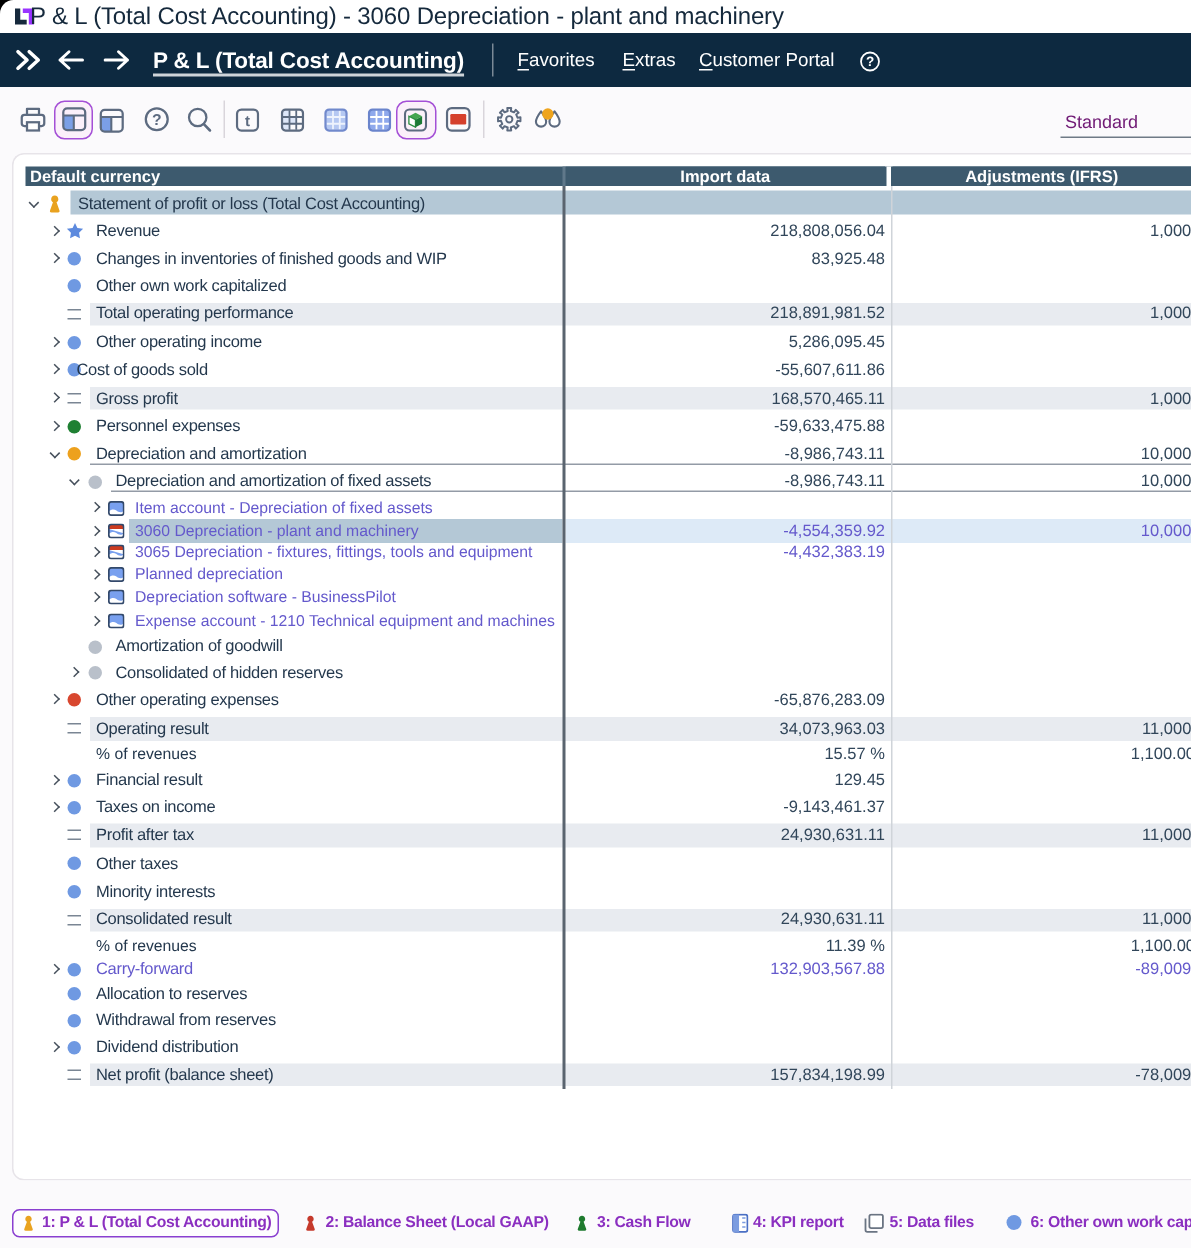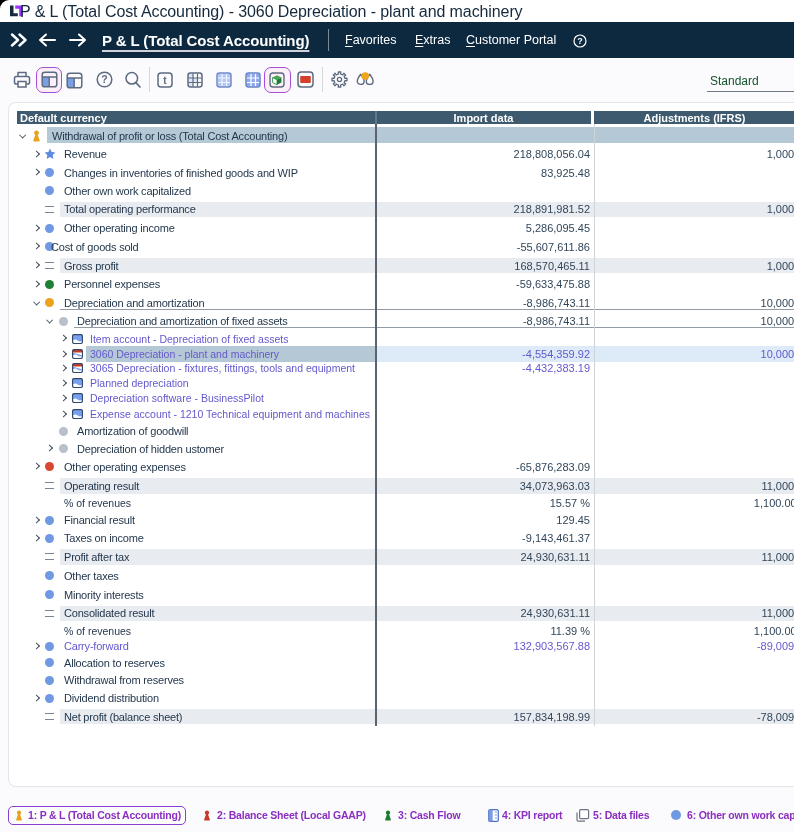--- a/index.html
+++ b/index.html
@@ -116,34 +116,34 @@
 <div class="tsep" style="left:322px"></div>
 <svg class="abs" style="left:330.5px;top:71px" width="17" height="17" viewBox="0 0 17 17">
       <path d="M15.98 7.18 L15.98 9.82 L14.01 9.52 L13.12 11.67 L14.73 12.86 L12.86 14.73 L11.67 13.12 L9.52 14.01 L9.82 15.98 L7.18 15.98 L7.48 14.01 L5.33 13.12 L4.14 14.73 L2.27 12.86 L3.88 11.67 L2.99 9.52 L1.02 9.82 L1.02 7.18 L2.99 7.48 L3.88 5.33 L2.27 4.14 L4.14 2.27 L5.33 3.88 L7.48 2.99 L7.18 1.02 L9.82 1.02 L9.52 2.99 L11.67 3.88 L12.86 2.27 L14.73 4.14 L13.12 5.33 L14.01 7.48 Z" stroke="#5d6b80" stroke-width="1.3" fill="none" stroke-linejoin="round"></path>
       <circle cx="8.5" cy="8.5" r="2.1" stroke="#5d6b80" stroke-width="1.3" fill="none"></circle>
     </svg>
 <svg class="abs" style="left:355px;top:71px" width="21" height="19" viewBox="0 0 21 19">
       <path d="M5.7 3.2 C3.4 6.2 2.3 8.3 2.3 10.2 A3.4 3.2 0 0 0 9.1 10.2 C9.1 8.3 8 6.2 5.7 3.2 Z" stroke="#5d6b80" stroke-width="1.4" fill="#fff" stroke-linejoin="round"></path>
       <path d="M14.7 3.2 C12.4 6.2 11.3 8.3 11.3 10.2 A3.4 3.2 0 0 0 18.1 10.2 C18.1 8.3 17 6.2 14.7 3.2 Z" stroke="#5d6b80" stroke-width="1.4" fill="#fff" stroke-linejoin="round"></path>
       <circle cx="10.2" cy="5" r="3.8" fill="#efa51e"></circle>
     </svg>
-<div class="abs" style="left:710px;top:74px;height:14px;line-height:14px;font-size:12px;color:#14532d">Standard</div>
+<div class="abs" style="left:710px;top:74px;height:14px;line-height:14px;font-size:12px;color:#701a75">Standard</div>
 <div class="abs" style="left:707px;top:90.5px;width:87px;height:1px;background:#6f7a86"></div>
 <div id="panel"></div>
 <div class="hdr" style="left:17px;width:777px;padding-left:3px">Default currency</div>
 <div class="hdr" style="left:377px;width:213px;text-align:center">Import data</div>
 <div class="hdr" style="left:595px;width:199px;text-align:center">Adjustments (IFRS)</div>
 <div class="abs" style="left:590.5px;top:110.5px;width:3.5px;height:13.5px;background:#fff"></div>
 <div class="row" style="top:126.5px;height:18.5px">
       <div class="band" style="left:47px;right:0;background:#b4c8d6;margin-top:-8.6px"></div>
       <span class="chev chD" style="left:19.5px"></span>
       <svg style="position:absolute;left:32.099999999999994px;top:3.25px" width="9" height="12" viewBox="0 0 9 12">
         <path d="M4.5 0.4 C5.9 0.4 6.9 1.5 6.9 2.8 C6.9 3.7 6.4 4.5 5.7 4.9 L7.6 10.1 C7.8 10.6 7.9 11.6 6.6 11.6 L2.4 11.6 C1.1 11.6 1.2 10.6 1.4 10.1 L3.3 4.9 C2.6 4.5 2.1 3.7 2.1 2.8 C2.1 1.5 3.1 0.4 4.5 0.4 Z" fill="#e9a21f"></path>
       </svg>
-      <span class="lbl" style="left:52px">Withdrawal of profit or loss (Total Cost Accounting)</span>
+      <span class="lbl" style="left:52px">Statement of profit or loss (Total Cost Accounting)</span>
     </div>
 <div class="row" style="top:145.0px;height:18.5px">
       <span class="chev chR" style="left:33.5px"></span>
       <svg style="position:absolute;left:43.9px;top:3.25px" width="12" height="12" viewBox="0 0 12 12">
         <path d="M6 0.6 L7.6 4 L11.4 4.5 L8.7 7.1 L9.3 10.9 L6 9.1 L2.7 10.9 L3.3 7.1 L0.6 4.5 L4.4 4 Z" fill="#5d8ade"></path>
       </svg>
       <span class="lbl" style="left:64px">Revenue</span>
       <span class="num" style="left:377px;width:213px">218,808,056.04</span>
       <span class="num" style="left:595px;width:214.5px">1,000.00</span>
     </div>
@@ -261,21 +261,21 @@
       </svg>
       <span class="lbl pur" style="left:90px">Expense account - 1210 Technical equipment and machines</span>
     </div>
 <div class="row" style="top:422.5px;height:17.5px">
       <span class="circ" style="left:58.9px;background:#b9c0ca"></span>
       <span class="lbl" style="left:77px">Amortization of goodwill</span>
     </div>
 <div class="row" style="top:440.0px;height:17.0px">
       <span class="chev chR" style="left:47px"></span>
       <span class="circ" style="left:58.9px;background:#b9c0ca"></span>
-      <span class="lbl" style="left:77px">Depreciation of hidden ustomer</span>
+      <span class="lbl" style="left:77px">Consolidated of hidden reserves</span>
     </div>
 <div class="row" style="top:457.0px;height:19.5px">
       <span class="chev chR" style="left:33.5px"></span>
       <span class="circ" style="left:45.4px;background:#d8472f"></span>
       <span class="lbl" style="left:64px">Other operating expenses</span>
       <span class="num" style="left:377px;width:213px">-65,876,283.09</span>
     </div>
 <div class="row" style="top:476.5px;height:18.5px">
       <div class="band" style="left:60px;right:0;background:#e8ebf0"></div>
       <span class="eq" style="left:45.4px"></span>

